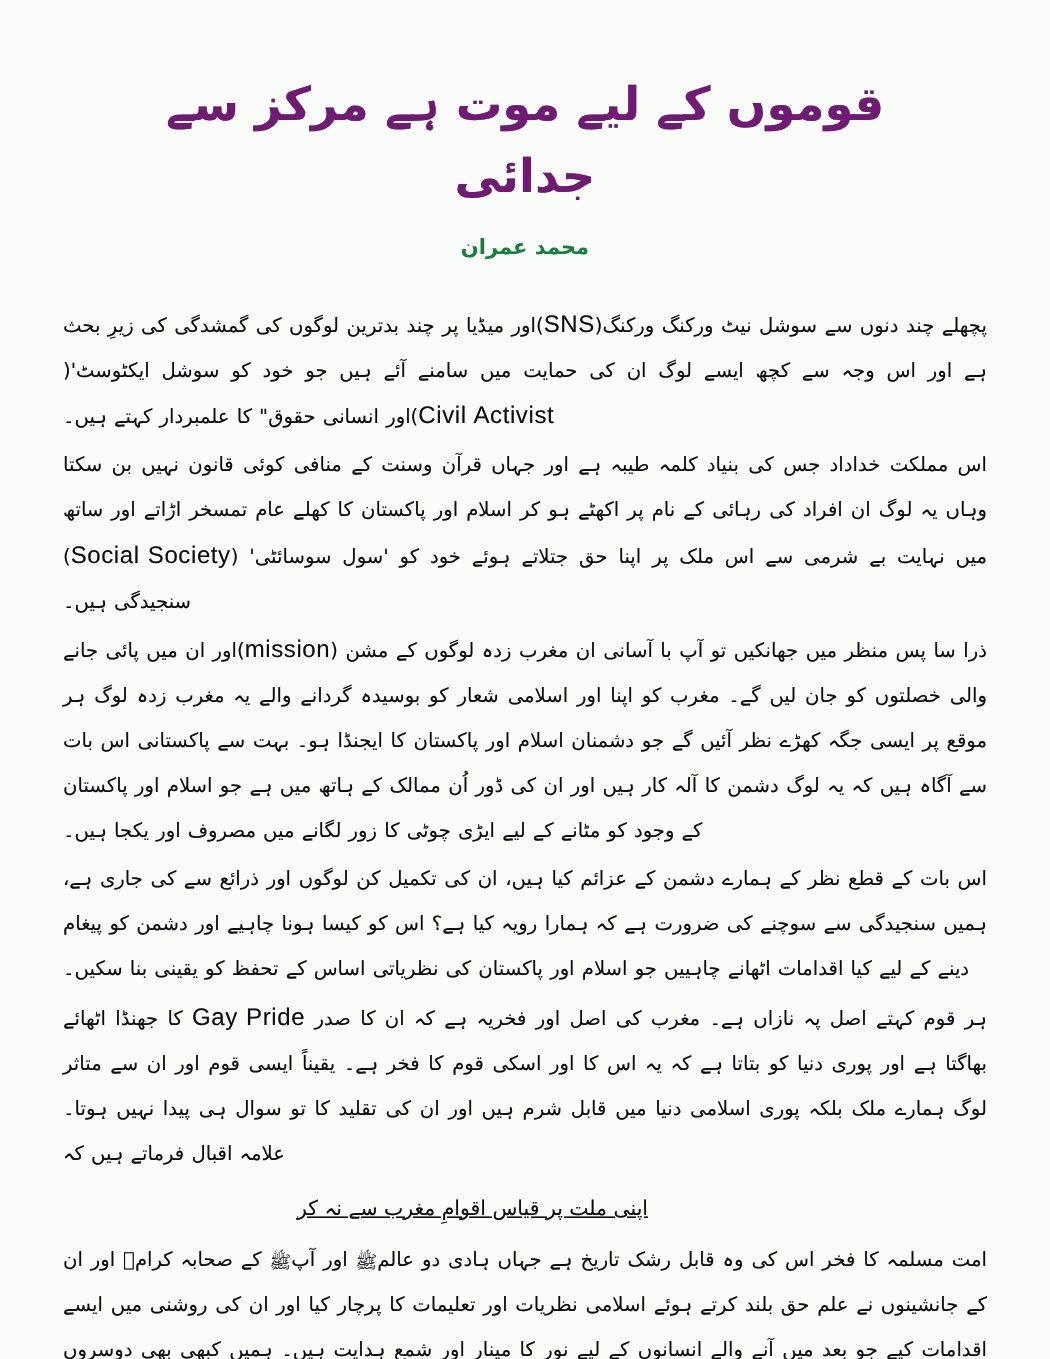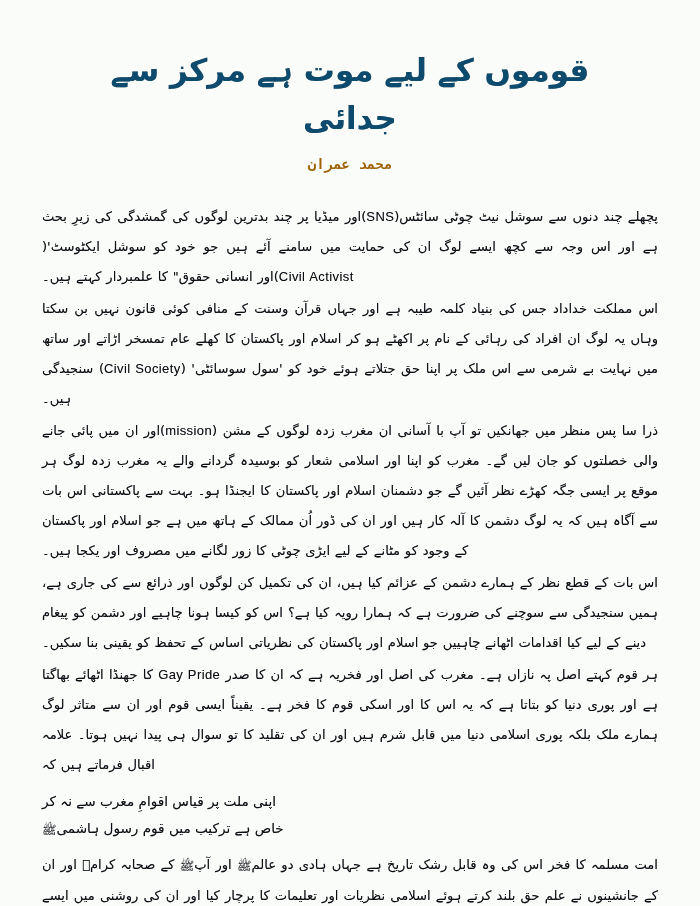--- a/index.html
+++ b/index.html
@@ -30,37 +30,36 @@
     padding-top: 46px;
     text-align: center;
   }
 
   .doc-title {
     font-family: "DejaVu Sans", sans-serif;
     font-size: 31px;
     font-weight: 700;
     line-height: 1.55;
     letter-spacing: 0.5px;
-    color: #0c4a6e;
+    color: #701a75;
     direction: rtl;
     unicode-bidi: isolate;
     margin: 0 auto;
     width: 560px;
     text-shadow: 0 0 0.35px rgba(0,0,0,0.45);
   }
 
   .doc-author {
     margin-top: 14px;
     font-size: 14px;
     font-weight: 600;
     line-height: 1.4;
     direction: rtl;
     unicode-bidi: isolate;
-    color: #a16207;
-    font-family: Liberation Mono, monospace;
+    color: #15803d;
   }
 
   
   .article-body {
     margin-top: 26px;
     padding: 0 42px;
     direction: rtl;
     unicode-bidi: isolate;
   }
 
@@ -72,34 +71,35 @@
     margin: 0 0 2px 0;
     direction: rtl;
     unicode-bidi: isolate;
     word-spacing: 0.6px;
     color: #0d0d14;
     text-shadow: 0 0 0.3px rgba(0,0,0,0.35);
   }
 
   .para .lat {
     font-family: "Liberation Sans", sans-serif;
-    font-size: 13px;
+    font-size: 16px;
     letter-spacing: 0.4px;
     direction: ltr;
     unicode-bidi: isolate;
     display: inline-block;
   }
 
   
   .couplet {
     margin: 8px 0 6px 0;
     padding-right: 70px;
-    text-align: left;
+    text-align: center;
     direction: rtl;
     unicode-bidi: isolate;
+    text-decoration: underline;
   }
 
   .couplet-line {
     font-size: 13.6px;
     line-height: 27px;
     font-weight: 500;
     direction: rtl;
     unicode-bidi: isolate;
     color: #0d0d14;
     text-shadow: 0 0 0.3px rgba(0,0,0,0.35);
@@ -115,31 +115,30 @@
 
 <div class="page">
 
   <div class="title-block">
     <h1 class="doc-title">قوموں کے لیے موت ہے مرکز سے جدائی</h1>
     <div class="doc-author">محمد عمران</div>
   </div>
 
   <div class="article-body">
 
-    <p class="para"><span>پچھلے چند دنوں سے سوشل نیٹ چوٹی سائٹس(</span><span class="lat">SNS</span><span>)اور میڈیا پر چند بدترین لوگوں کی گمشدگی کی زیرِ بحث ہے اور اس وجہ سے کچھ ایسے لوگ ان کی حمایت میں سامنے آئے ہیں جو خود کو سوشل ایکٹوسٹ'(</span><span class="lat">Civil  Activist</span><span>)اور  انسانی  حقوق" کا علمبردار کہتے ہیں۔</span></p>
+    <p class="para"><span>پچھلے چند دنوں سے سوشل نیٹ ورکنگ ورکنگ(</span><span class="lat">SNS</span><span>)اور میڈیا پر چند بدترین لوگوں کی گمشدگی کی زیرِ بحث ہے اور اس وجہ سے کچھ ایسے لوگ ان کی حمایت میں سامنے آئے ہیں جو خود کو سوشل ایکٹوسٹ'(</span><span class="lat">Civil  Activist</span><span>)اور  انسانی  حقوق" کا علمبردار کہتے ہیں۔</span></p>
 
-    <p class="para"><span>اس مملکت خداداد جس کی بنیاد کلمہ طیبہ ہے اور جہاں قرآن وسنت کے منافی کوئی قانون نہیں بن سکتا وہاں یہ لوگ ان افراد کی رہائی کے نام پر اکھٹے ہو کر اسلام اور پاکستان کا کھلے عام تمسخر اڑاتے اور ساتھ میں نہایت بے شرمی سے اس ملک پر اپنا حق  جتلاتے ہوئے خود کو 'سول سوسائٹی' (</span><span class="lat">Civil  Society</span><span>) سنجیدگی ہیں۔</span></p>
+    <p class="para"><span>اس مملکت خداداد جس کی بنیاد کلمہ طیبہ ہے اور جہاں قرآن وسنت کے منافی کوئی قانون نہیں بن سکتا وہاں یہ لوگ ان افراد کی رہائی کے نام پر اکھٹے ہو کر اسلام اور پاکستان کا کھلے عام تمسخر اڑاتے اور ساتھ میں نہایت بے شرمی سے اس ملک پر اپنا حق  جتلاتے ہوئے خود کو 'سول سوسائٹی' (</span><span class="lat">Social  Society</span><span>) سنجیدگی ہیں۔</span></p>
 
     <p class="para"><span>ذرا سا پس منظر میں جھانکیں تو آپ با آسانی ان مغرب زدہ لوگوں کے مشن  (</span><span class="lat">mission</span><span>)اور ان میں پائی جانے والی خصلتوں کو جان لیں گے۔ مغرب کو اپنا اور اسلامی شعار کو بوسیدہ گردانے والے یہ مغرب زدہ لوگ ہر موقع پر ایسی جگہ کھڑے نظر آئیں گے جو دشمنان اسلام اور پاکستان کا ایجنڈا ہو۔ بہت سے پاکستانی اس بات سے آگاہ ہیں کہ یہ لوگ دشمن کا آلہ کار ہیں اور ان کی ڈور اُن ممالک کے ہاتھ میں ہے جو اسلام اور پاکستان کے وجود کو مٹانے کے لیے ایڑی چوٹی کا زور لگانے میں مصروف اور یکجا ہیں۔</span></p>
 
     <p class="para">اس بات کے قطع نظر کے ہمارے دشمن کے عزائم کیا ہیں، ان کی تکمیل کن لوگوں اور ذرائع سے کی جاری ہے، ہمیں سنجیدگی سے سوچنے کی ضرورت ہے کہ ہمارا رویہ کیا ہے؟ اس کو کیسا  ہونا چاہیے اور دشمن کو پیغام دینے کے لیے کیا اقدامات اٹھانے چاہییں جو اسلام اور پاکستان کی نظریاتی اساس کے تحفظ کو یقینی بنا سکیں۔</p>
 
     <p class="para"><span>ہر قوم کہتے اصل پہ نازاں ہے۔ مغرب کی اصل اور فخریہ ہے کہ ان کا  صدر  </span><span class="lat">Gay Pride</span><span>  کا جھنڈا اٹھائے بھاگتا ہے اور پوری دنیا کو بتاتا ہے کہ یہ اس کا اور اسکی قوم کا فخر ہے۔ یقیناً ایسی قوم اور ان سے متاثر لوگ ہمارے ملک بلکہ پوری اسلامی دنیا میں قابل شرم ہیں اور ان کی تقلید کا تو سوال ہی پیدا نہیں ہوتا۔ علامہ اقبال فرماتے ہیں کہ</span></p>
 
     <div class="couplet">
       <div class="couplet-line">اپنی ملت پر قیاس اقوامِ مغرب سے نہ کر</div>
-      <div class="couplet-line"><span>خاص ہے ترکیب میں قوم رسول ہاشمی</span><span class="salawat">ﷺ</span></div>
     </div>
 
     <p class="para"><span>امت مسلمہ کا فخر اس کی وہ قابل رشک تاریخ ہے جہاں ہادی دو عالم</span><span class="salawat">ﷺ</span><span> اور آپ</span><span class="salawat">ﷺ</span><span> کے صحابہ کرامؓ اور ان کے جانشینوں نے علم حق بلند کرتے ہوئے اسلامی نظریات اور تعلیمات کا پرچار کیا اور ان کی روشنی میں ایسے اقدامات کیے جو بعد میں آنے والے انسانوں کے لیے نور کا مینار اور شمعِ ہدایت ہیں۔ ہمیں کبھی بھی دوسروں کی تقلید کی ضرورت نہیں رہی اور نہ ہے بلکہ ہمارا  فخر مسلمان ہونا، تعلیمات دین اور اس کی روشنی میں کیے گئے</span></p>
 
   </div>
 </div>
 
 </body></html>

